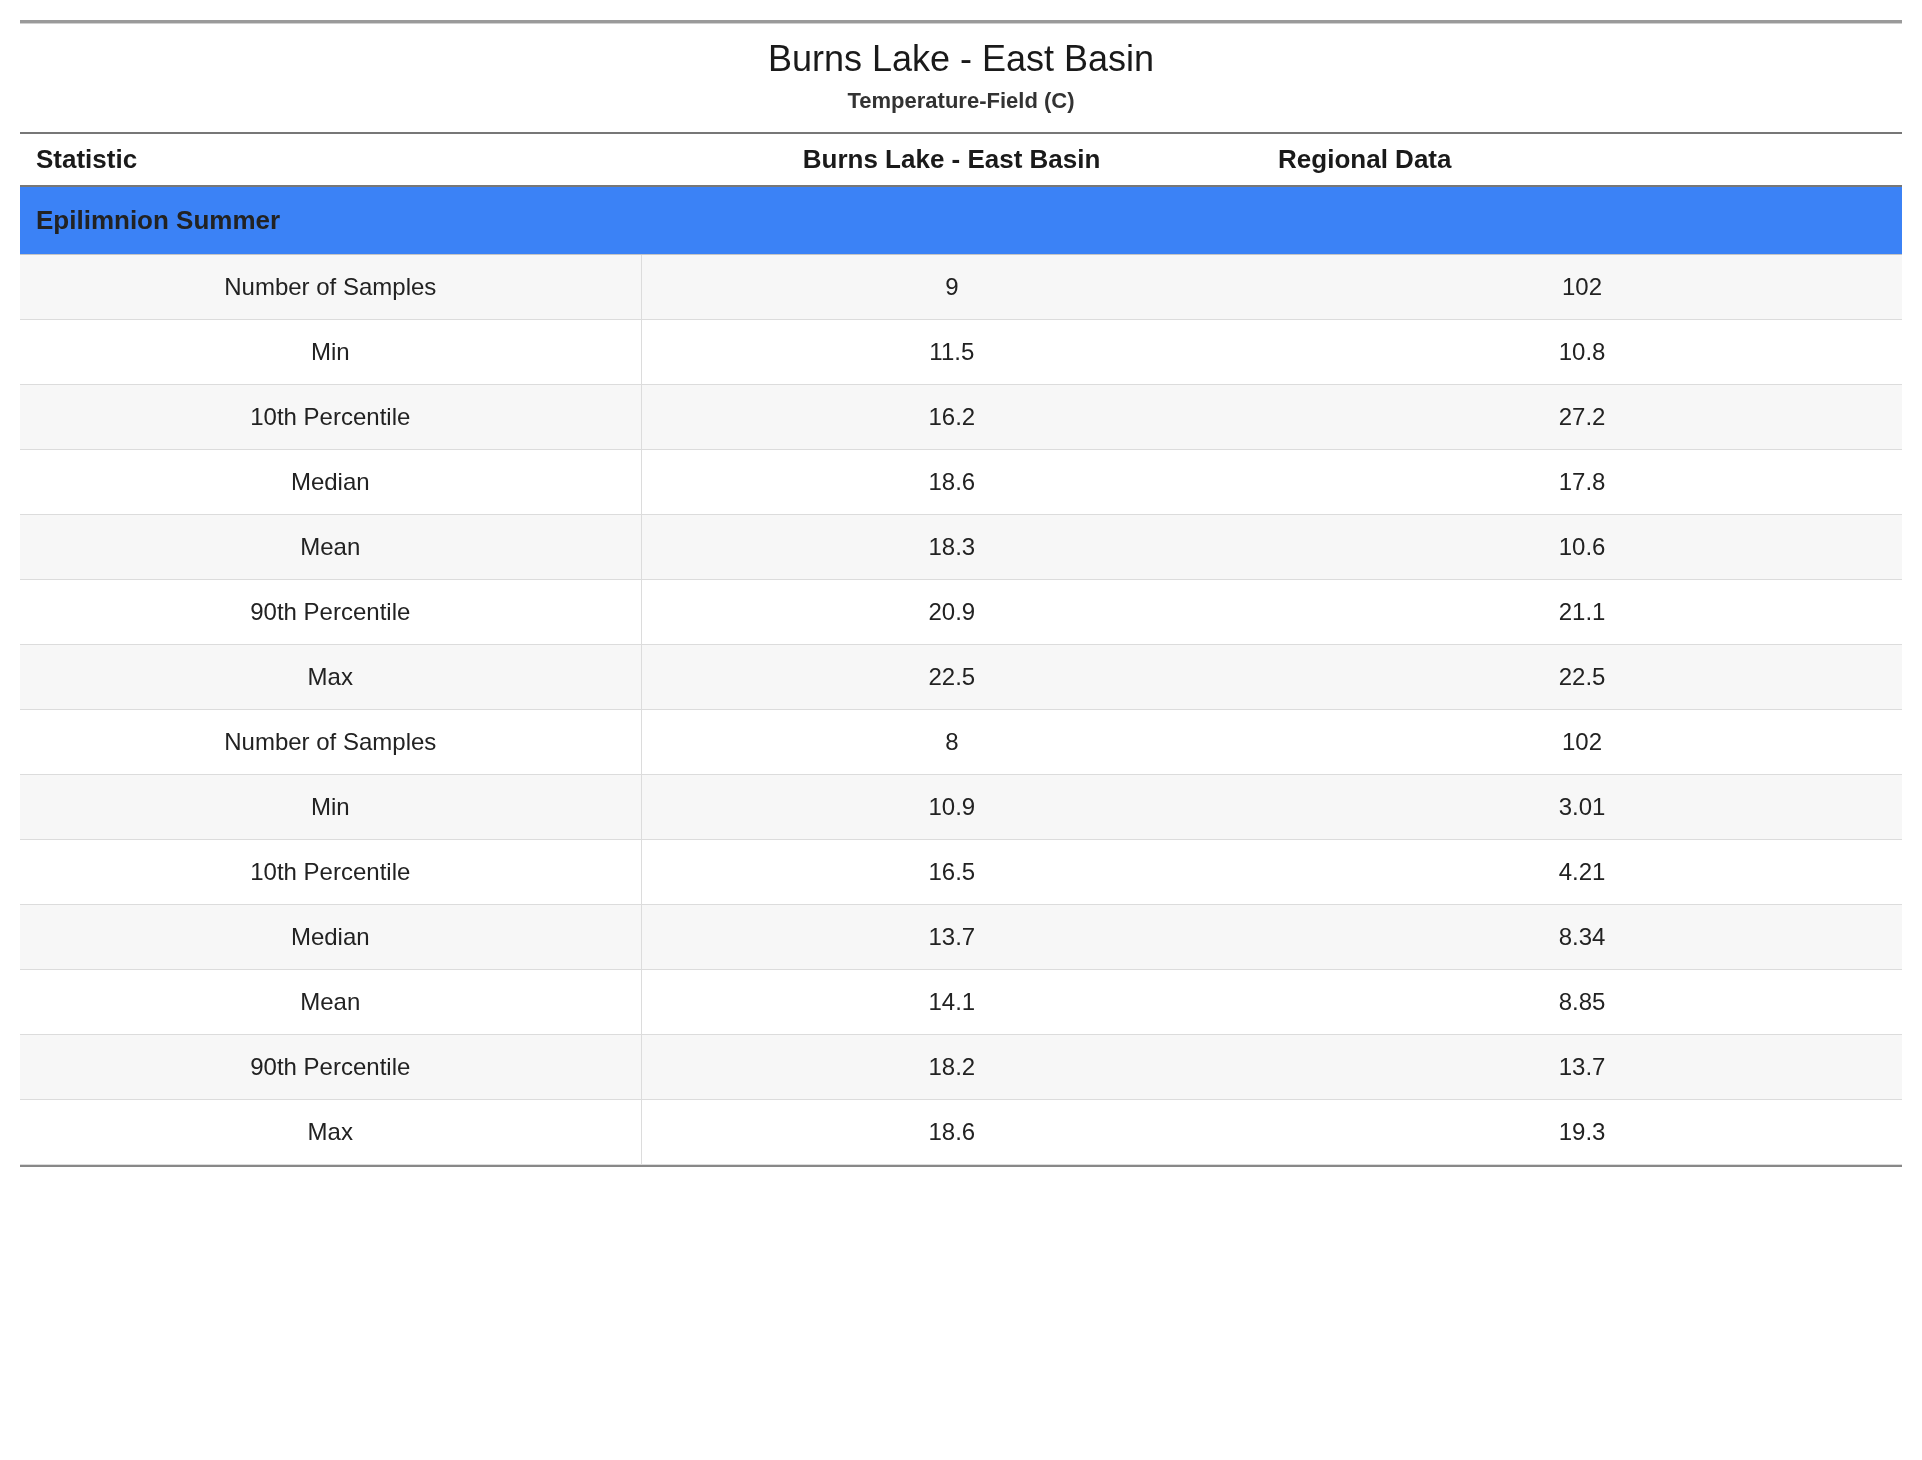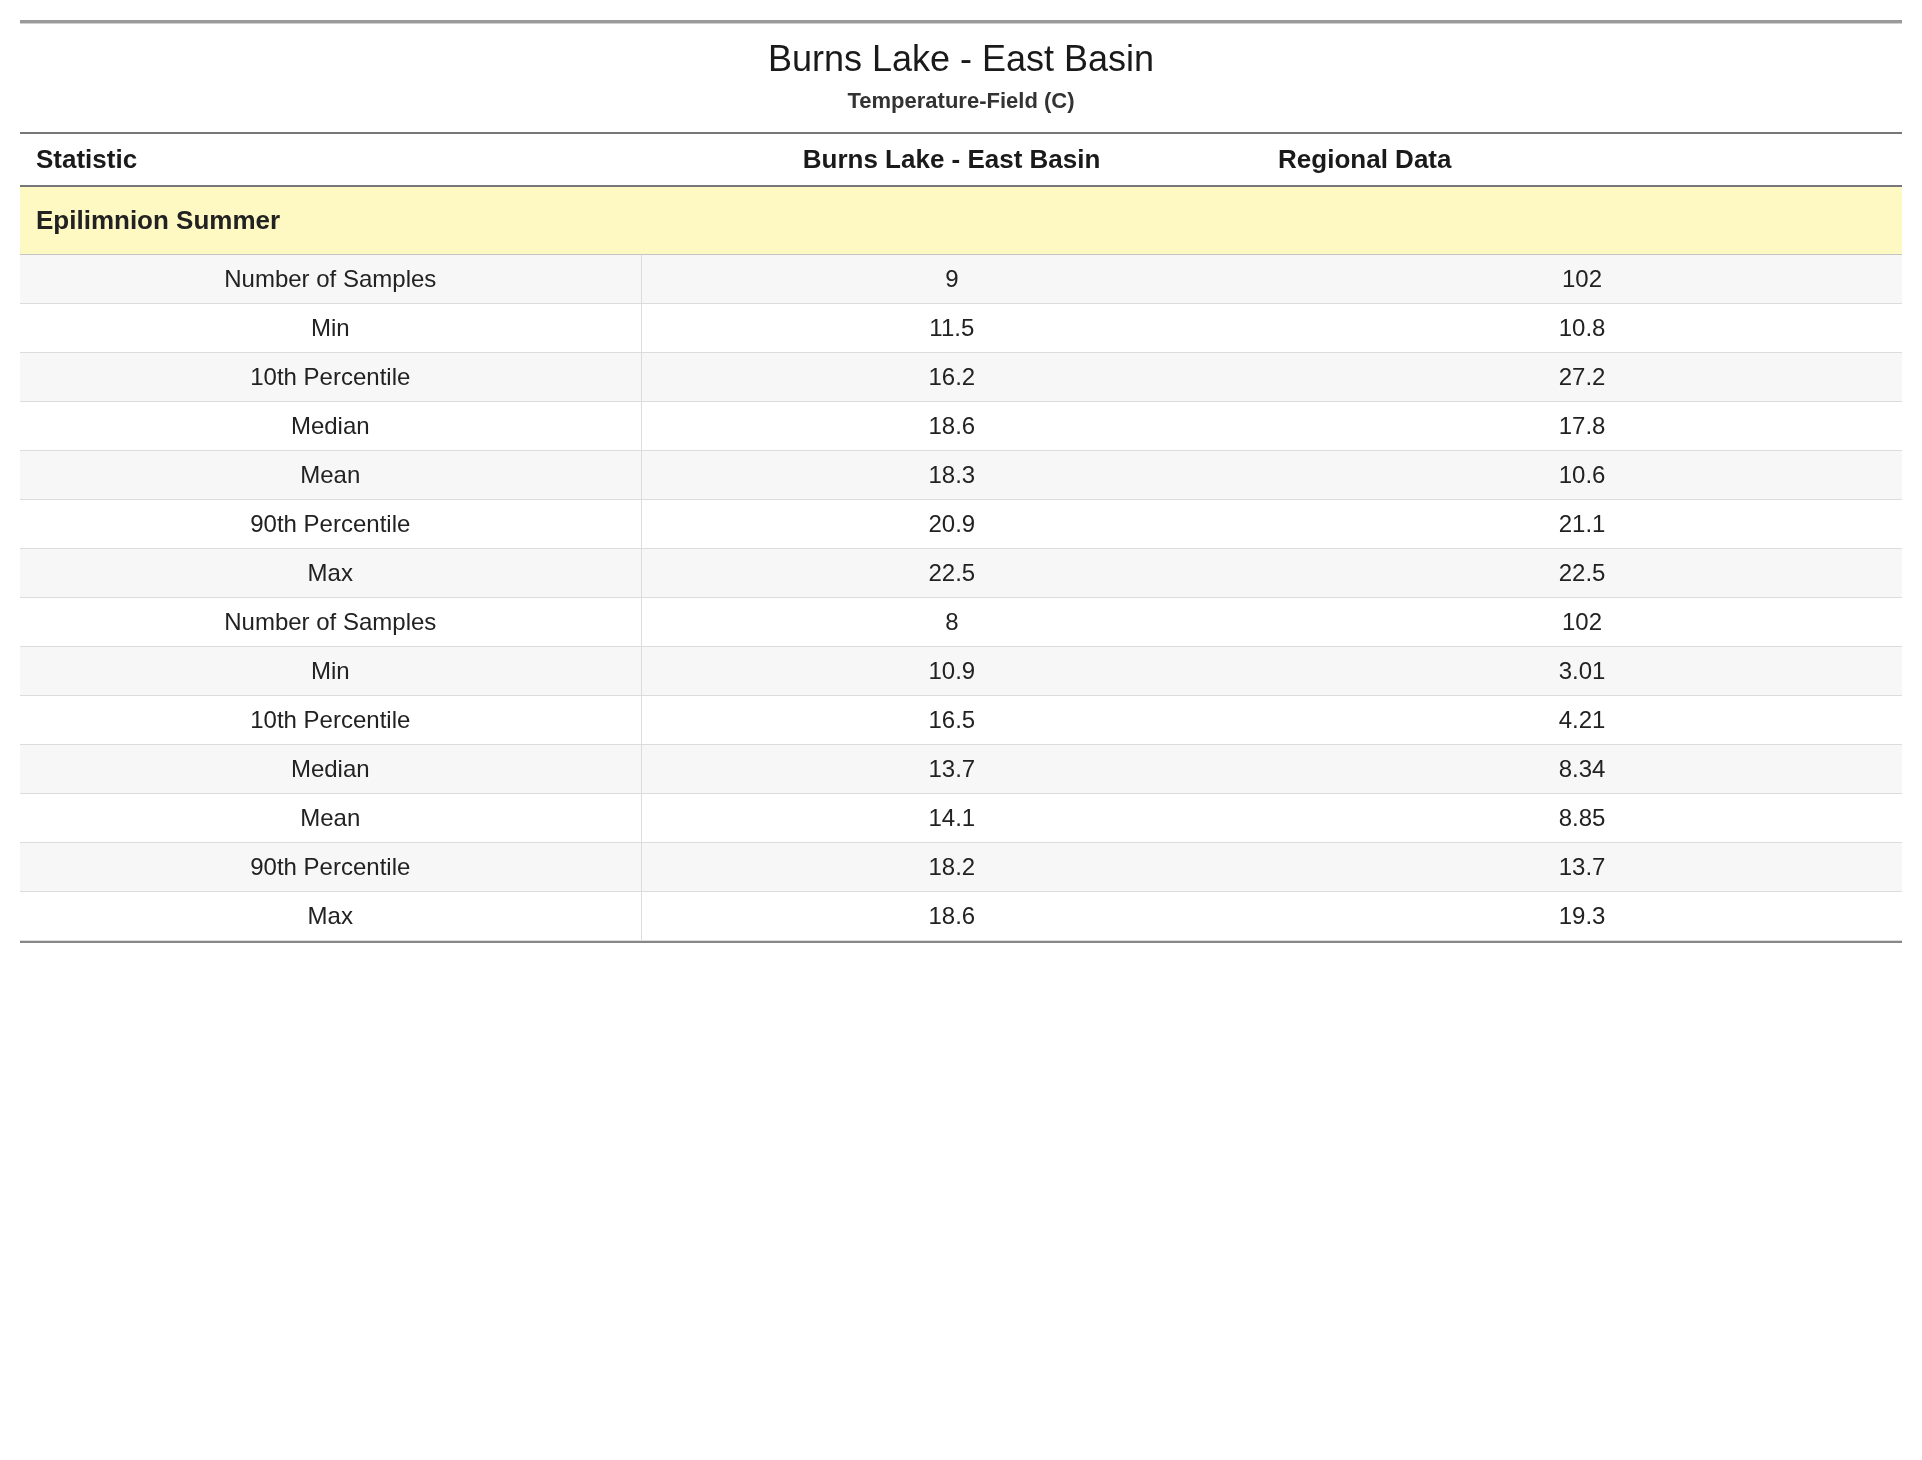--- a/index.html
+++ b/index.html
@@ -47,33 +47,33 @@
       font-size: 26px;
       font-weight: 700;
       color: #1a1a1a;
       text-align: left;
       padding: 10px 16px;
     }
     th.col-stat { width: 33%; text-align: left; }
     th.col-v1   { width: 33%; text-align: center; }
     th.col-v2   { width: 34%; text-align: left; }
     .section-row td {
-      background: #fef9c3;
+      background: #3b82f6;
       font-size: 26px;
       font-weight: 700;
       color: #222;
       padding: 18px 16px;
       border-top: 1px solid #c5c5c5;
       border-bottom: 1px solid #c5c5c5;
     }
     tbody tr.data-row td {
       font-size: 24px;
       font-weight: 400;
       color: #222;
-      padding: 10px 16px;
+      padding: 18px 16px;
       text-align: center;
       border-bottom: 1px solid #dcdcdc;
     }
     tbody tr.data-row td.stat-cell {
       text-align: center;
       border-right: 1px solid #dcdcdc;
     }
     tbody tr.data-row:nth-of-type(even) td {
       background: #f7f7f7;
     }

